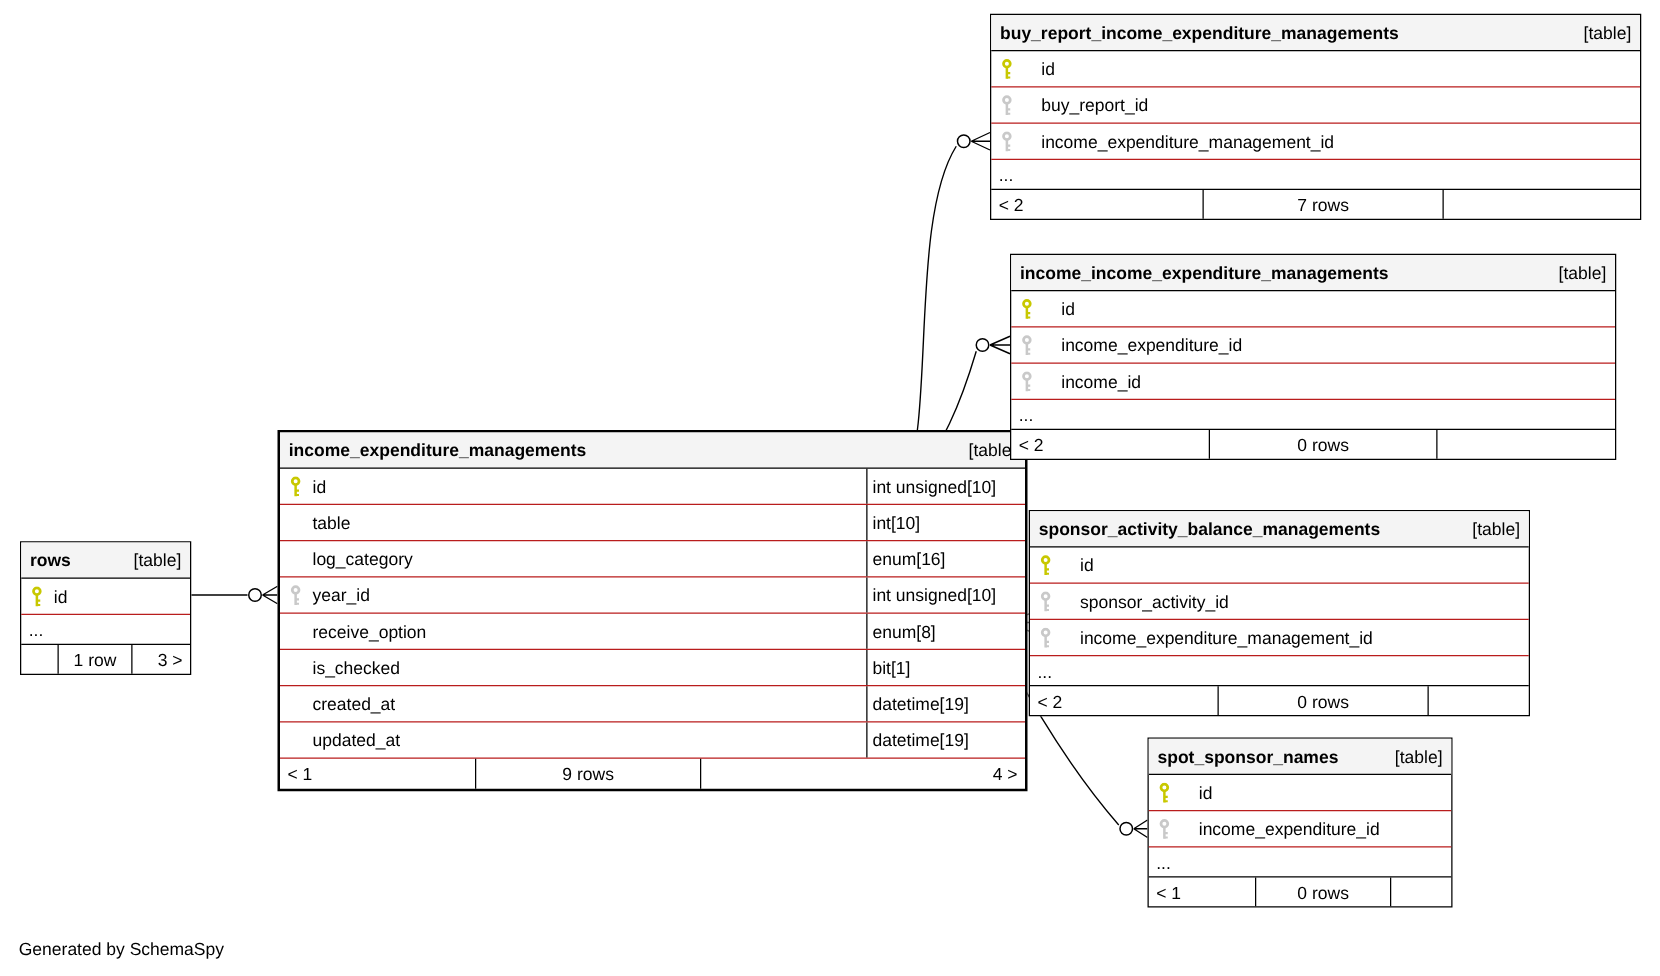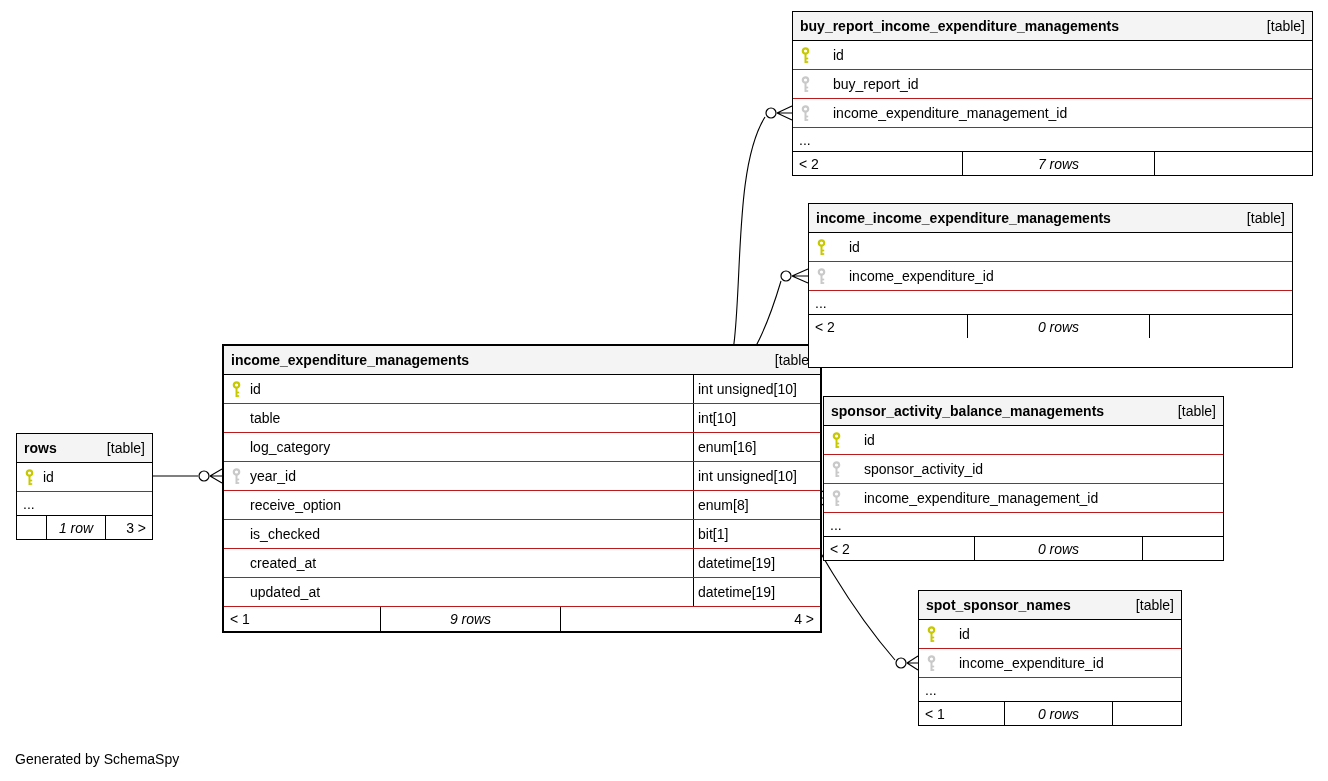--- a/index.html
+++ b/index.html
@@ -42,21 +42,21 @@
     height:24px; box-sizing:border-box; border-bottom:1px solid #000;
     display:flex; align-items:center; padding-left:6px;
   }
   .tfoot { display:flex; flex:1; align-items:stretch; height:23px; }
   .tbl.thick .tfoot { height:24px; }
   .fcell {
     box-sizing:border-box; border-right:1px solid #000;
     display:flex; align-items:center; padding:0 6px;
   }
   .fcell:last-child { border-right:none; flex:1; }
-  .fcell.center { justify-content:center;font-style:italic; }
+  .fcell.center { justify-content:center; }
   .fcell.right  { justify-content:flex-end; }
 
   .note { position:absolute; left:15px; top:751px; font-size:14px; }
 </style>
 </head>
 <body>
 
 <div class="canvas">
 
   <svg class="rel-layer">
@@ -280,29 +280,42 @@
           <svg class="key fk" width="11" height="17" viewBox="0 0 11 17">
             <circle cx="5.5" cy="4" r="2.7" fill="none" stroke="currentColor" stroke-width="2.2"></circle>
             <line x1="5.5" y1="6.8" x2="5.5" y2="16" stroke="currentColor" stroke-width="2"></line>
             <line x1="5.5" y1="11.5" x2="8.2" y2="11.5" stroke="currentColor" stroke-width="1.7"></line>
             <line x1="5.5" y1="15" x2="8.2" y2="15" stroke="currentColor" stroke-width="1.7"></line>
           </svg>
         </span>
         <span>income_expenditure_id</span>
       </div>
     </div>
+    <div class="trow">
+      <div class="namecell">
+        <span class="keycell">
+          <svg class="key fk" width="11" height="17" viewBox="0 0 11 17">
+            <circle cx="5.5" cy="4" r="2.7" fill="none" stroke="currentColor" stroke-width="2.2"></circle>
+            <line x1="5.5" y1="6.8" x2="5.5" y2="16" stroke="currentColor" stroke-width="2"></line>
+            <line x1="5.5" y1="11.5" x2="8.2" y2="11.5" stroke="currentColor" stroke-width="1.7"></line>
+            <line x1="5.5" y1="15" x2="8.2" y2="15" stroke="currentColor" stroke-width="1.7"></line>
+          </svg>
+        </span>
+        <span>income_id</span>
+      </div>
+    </div>
     <div class="dots">...</div>
     <div class="tfoot">
       <div class="fcell" style="width:159px;">&lt; 2</div>
       <div class="fcell center" style="width:182px;">0 rows</div>
       <div class="fcell right"></div>
     </div>
   </div>
 
-  <div class="tbl gap-w" style="left:823px; top:396px; width:401px; height:165px;">
+  <div class="tbl gap-w" style="left:823px; top:408px; width:401px; height:165px;">
     <div class="thead">
       <span class="tname">sponsor_activity_balance_managements</span>
       <span class="ttag">[table]</span>
     </div>
     <div class="trow">
       <div class="namecell">
         <span class="keycell">
           <svg class="key" width="11" height="17" viewBox="0 0 11 17">
             <circle cx="5.5" cy="4" r="2.7" fill="none" stroke="currentColor" stroke-width="2.2"></circle>
             <line x1="5.5" y1="6.8" x2="5.5" y2="16" stroke="currentColor" stroke-width="2"></line>
@@ -340,21 +353,21 @@
       </div>
     </div>
     <div class="dots">...</div>
     <div class="tfoot">
       <div class="fcell" style="width:151px;">&lt; 2</div>
       <div class="fcell center" style="width:168px;">0 rows</div>
       <div class="fcell right"></div>
     </div>
   </div>
 
-  <div class="tbl gap-w" style="left:918px; top:590px; width:264px; height:136px;">
+  <div class="tbl gap-w" style="left:918px; top:590px; width:244px; height:136px;">
     <div class="thead">
       <span class="tname">spot_sponsor_names</span>
       <span class="ttag">[table]</span>
     </div>
     <div class="trow">
       <div class="namecell">
         <span class="keycell">
           <svg class="key" width="11" height="17" viewBox="0 0 11 17">
             <circle cx="5.5" cy="4" r="2.7" fill="none" stroke="currentColor" stroke-width="2.2"></circle>
             <line x1="5.5" y1="6.8" x2="5.5" y2="16" stroke="currentColor" stroke-width="2"></line>

